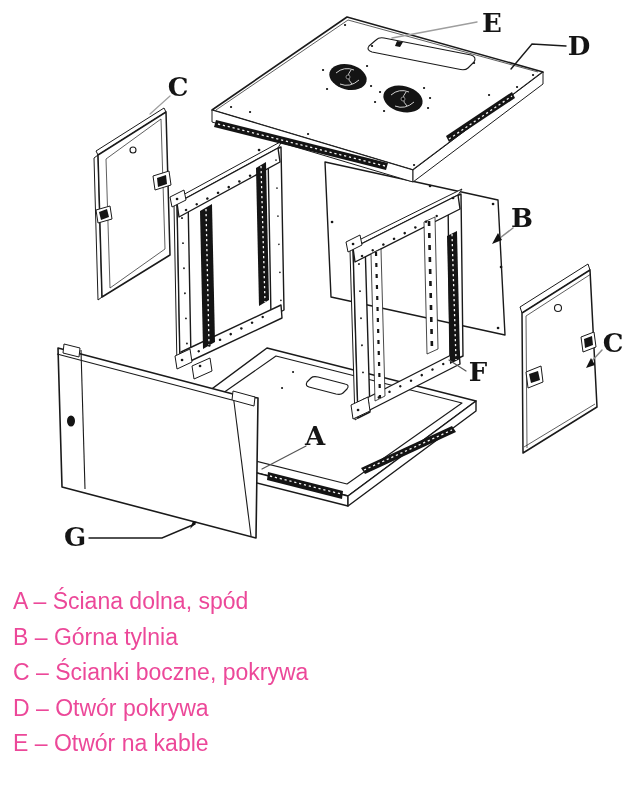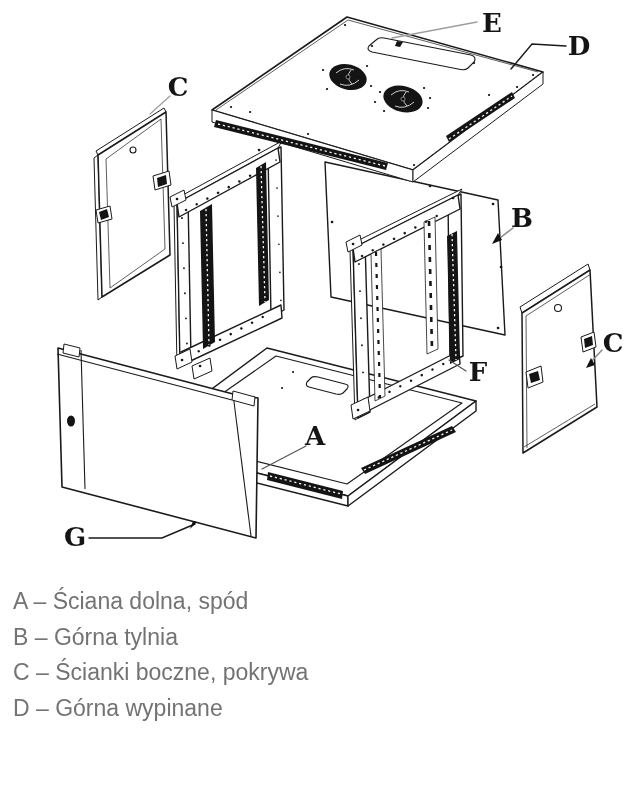--- a/index.html
+++ b/index.html
@@ -17,21 +17,21 @@
   .dots{fill:none;stroke:#161616;stroke-width:2.4;stroke-linecap:round;stroke-dasharray:0.1 12;}
   .pdots{fill:none;stroke:#161616;stroke-width:2.6;stroke-linecap:round;}
   .dkdash{fill:none;stroke:#161616;stroke-width:2.4;stroke-dasharray:4 6;}
   .lbl{font-family:"DejaVu Serif","Liberation Serif",serif;font-weight:700;
        font-size:26px;fill:#141414;text-anchor:middle;}
   .leader{fill:none;stroke:#1a1a1a;stroke-width:1.4;stroke-linecap:round;}
   .leader-thin{fill:none;stroke:#555;stroke-width:1.2;stroke-linecap:round;}
   .leader-gray{fill:none;stroke:#9e9e9e;stroke-width:1.5;stroke-linecap:round;}
   .ah{fill:#111;stroke:none;}
   
-  .legend{position:absolute;left:13px;top:584px;font-size:23px;color:#737373;}
+  .legend{position:absolute;left:13px;top:584px;font-size:23px;color:#ec4899;}
   .legend-line{height:35.5px;line-height:35.5px;white-space:nowrap;}
 </style>
 </head>
 <body>
 
 <div class="diagram-area">
 <svg viewBox="0 0 626 572" width="626" height="572">
 
   <g>
     <path class="fc" d="M325,162 L498,200 L505,335 L331,297 Z"></path>
@@ -176,14 +176,15 @@
     <text class="lbl" x="315" y="445">A</text>
     <text class="lbl" x="75" y="546">G</text>
   </g>
 </svg>
 </div>
 
 <div class="legend">
   <div class="legend-line">A – Ściana dolna, spód</div>
   <div class="legend-line">B – Górna tylnia</div>
   <div class="legend-line">C – Ścianki boczne, pokrywa</div>
-  <div class="legend-line">D – Górna wypinane</div>
+  <div class="legend-line">D – Otwór pokrywa</div>
+  <div class="legend-line">E – Otwór na kable</div>
 </div>
 
 </body></html>

